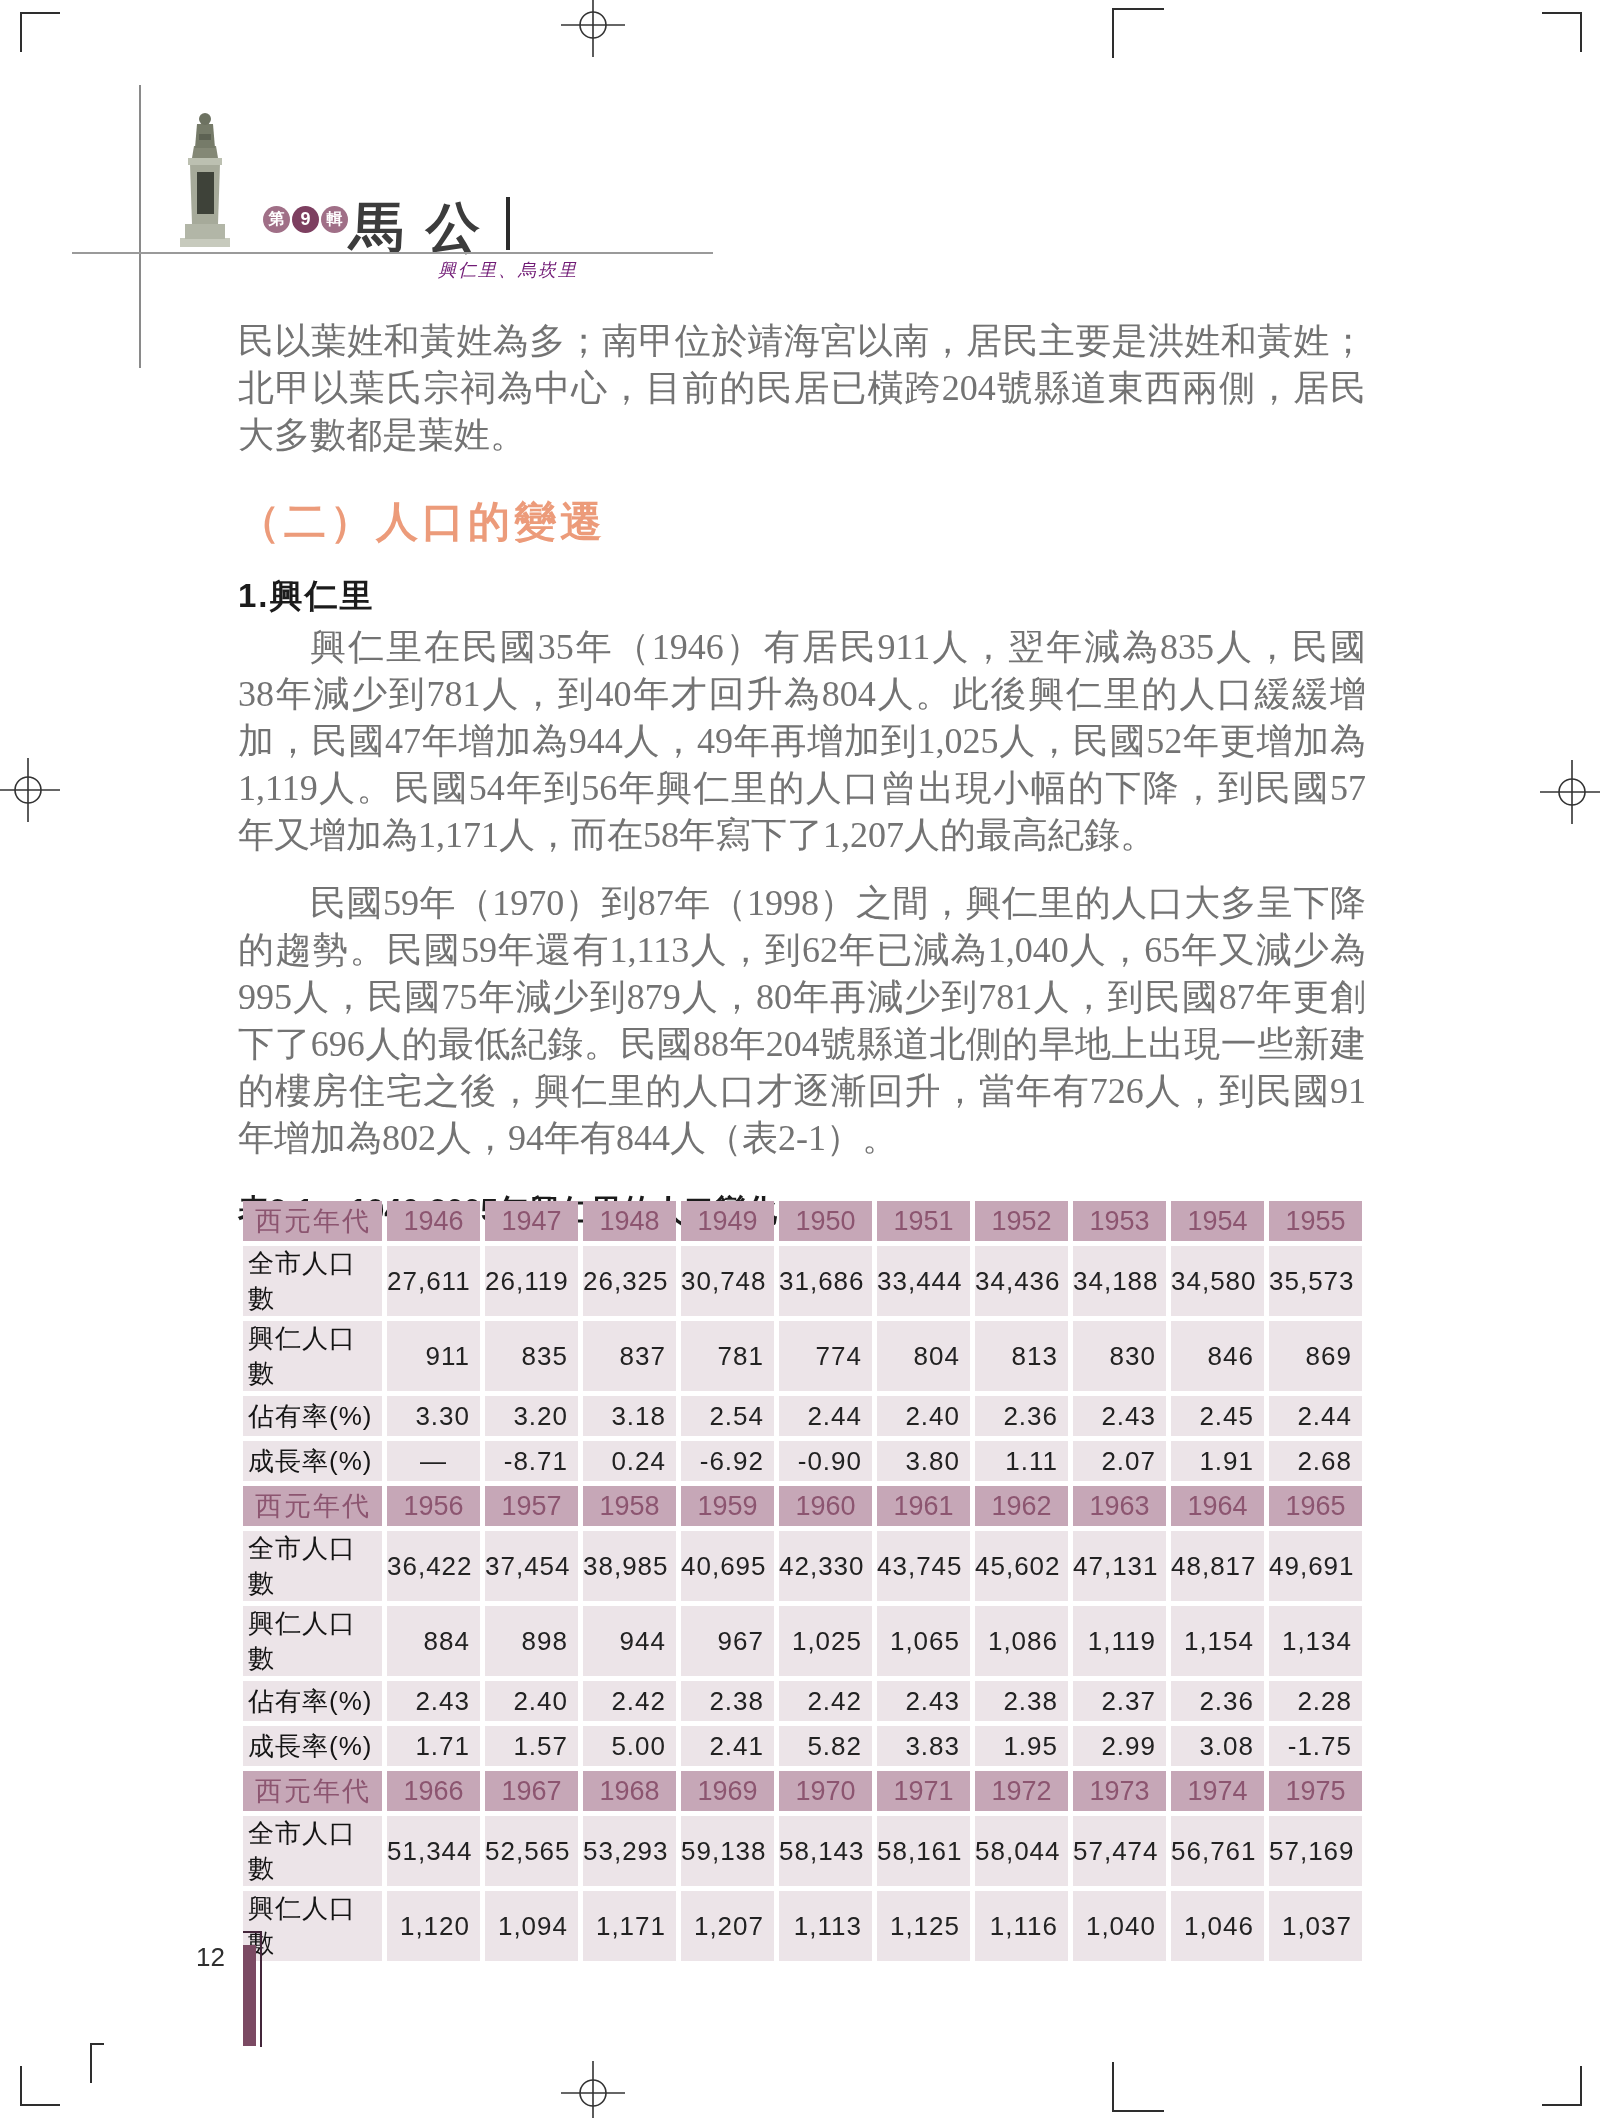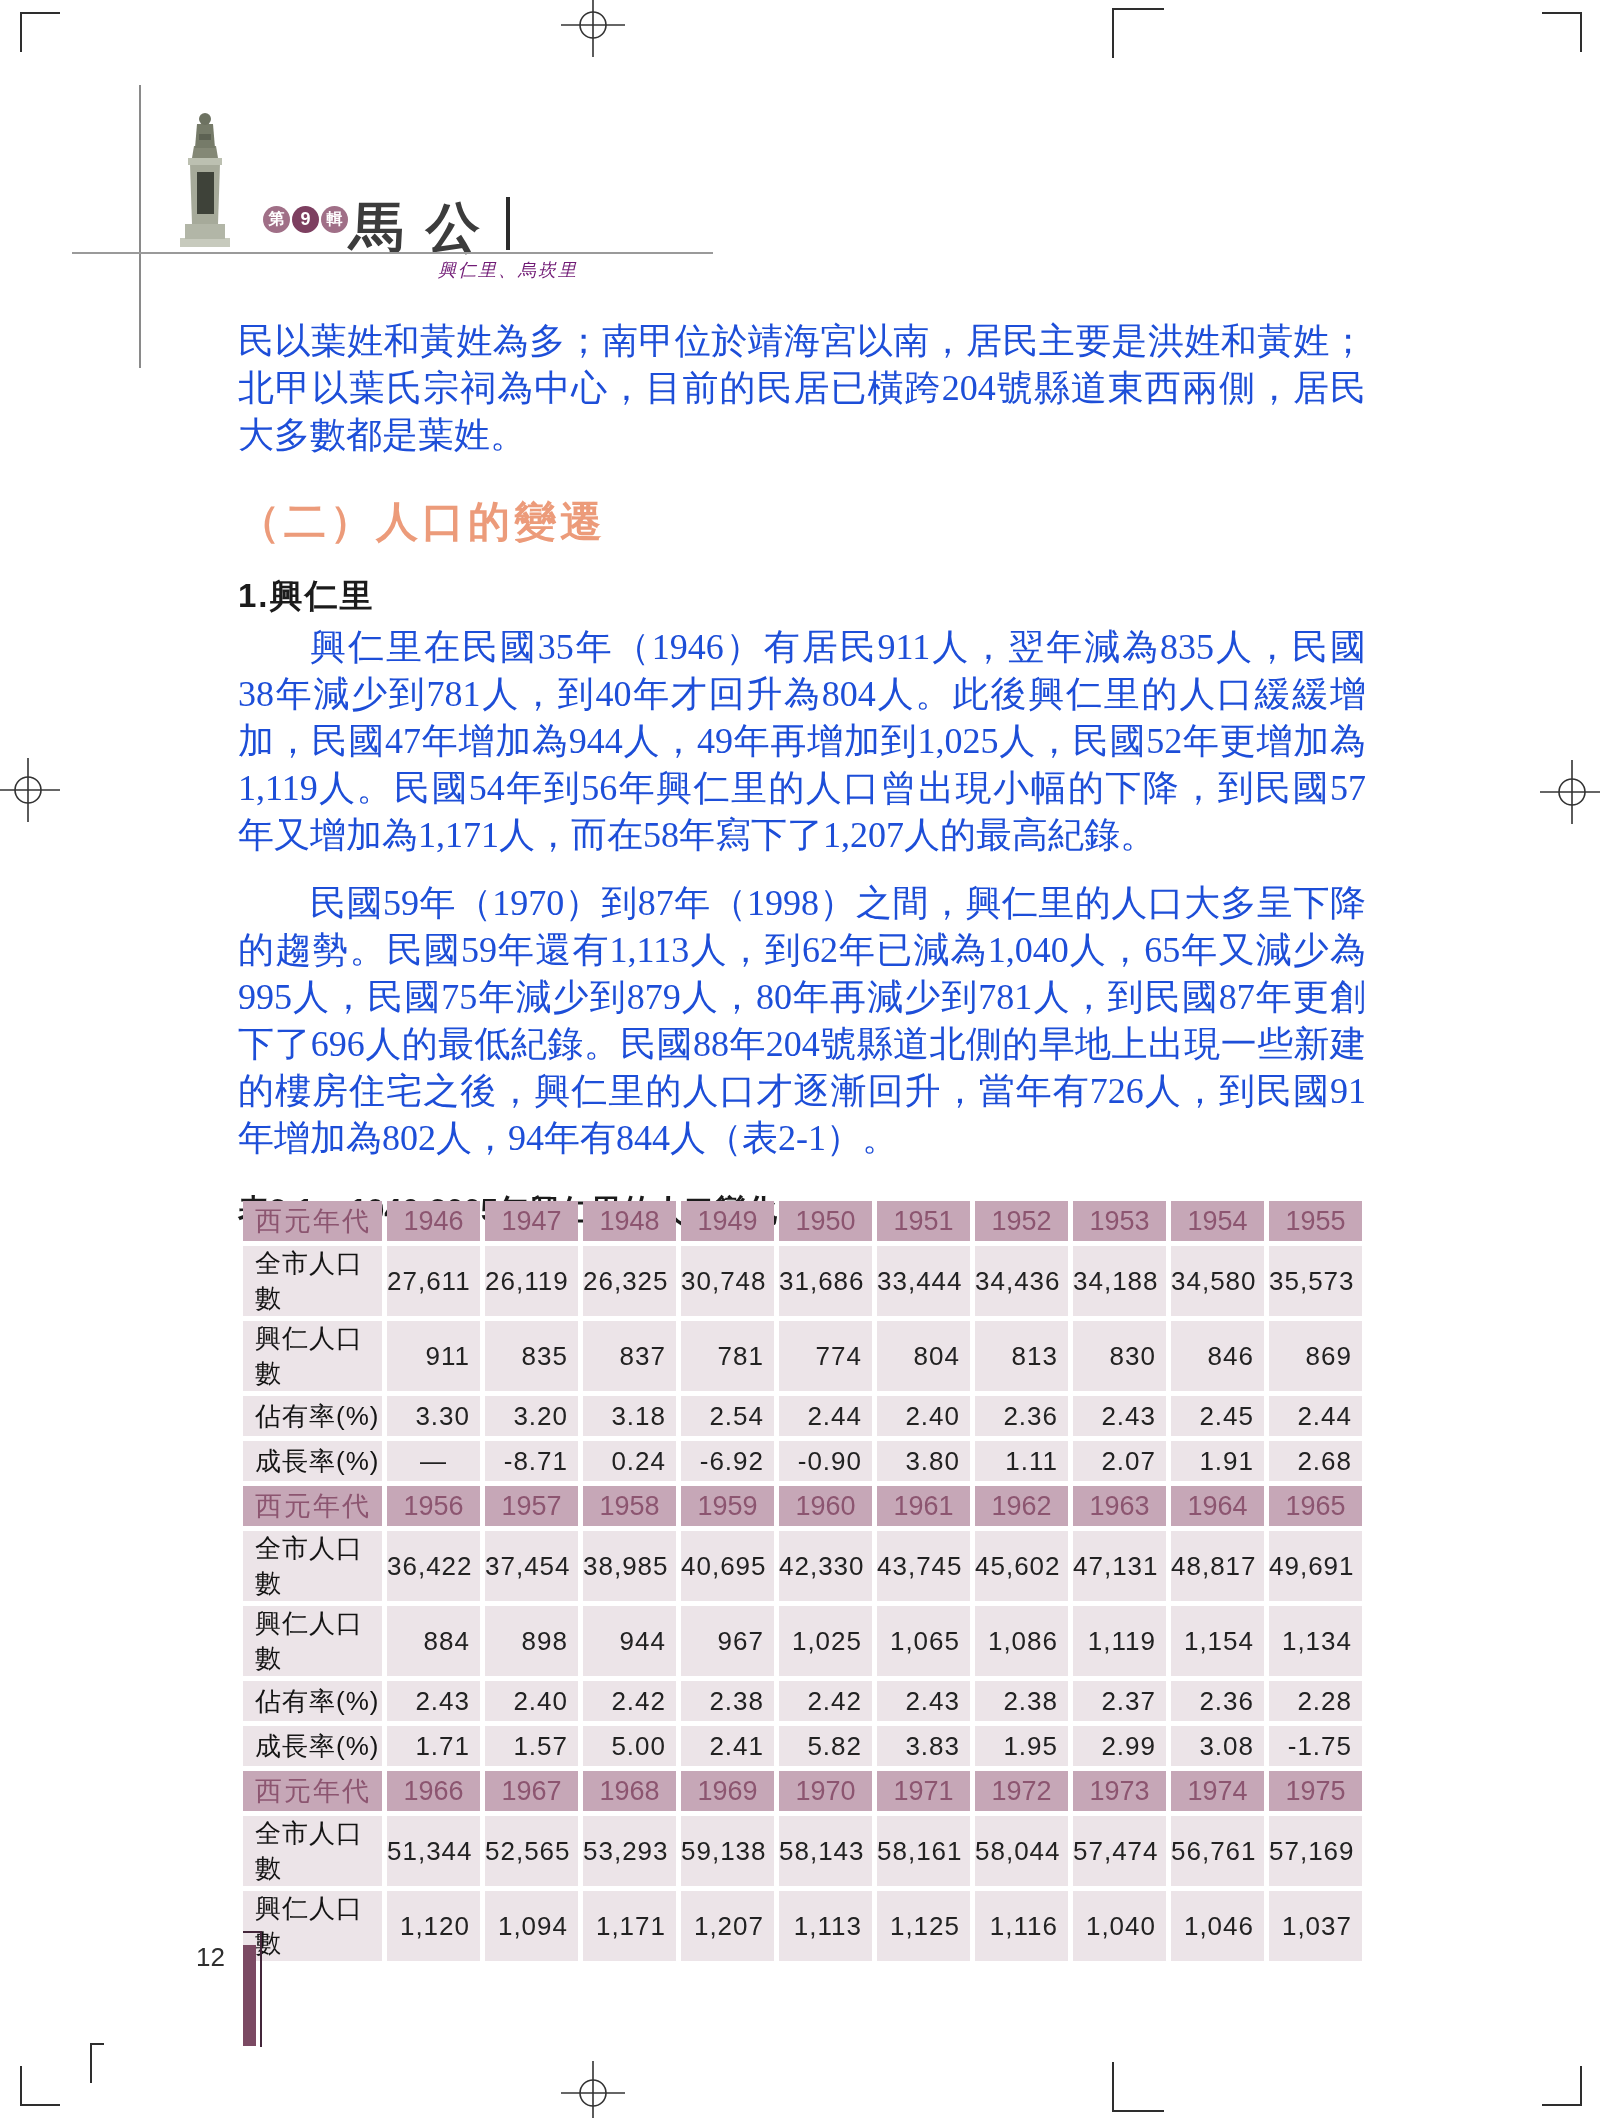--- a/index.html
+++ b/index.html
@@ -32,42 +32,42 @@
   .badge .bubble{width:27px;height:27px;border-radius:50%;background:#a06f87;color:#fff;
     font-family:"Liberation Sans",sans-serif;font-size:16px;font-weight:bold;
     display:flex;align-items:center;justify-content:center;}
   .badge .bubble.num{background:#7d3f60;font-size:18px;}
   .callig{position:absolute;left:350px;top:192px;font-size:54px;font-weight:bold;color:#3c3c3c;
     letter-spacing:22px;transform:skewX(-3deg);white-space:nowrap;}
   .callig-bar{position:absolute;left:506px;top:197px;width:4px;height:53px;background:#2b2b2b;}
   .subtitle{position:absolute;left:438px;top:258px;font-family:"Liberation Sans",sans-serif;
     font-size:18px;color:#701a75;letter-spacing:2px;white-space:nowrap;font-style:italic;}
   
-  .para{position:absolute;left:238px;width:1128px;font-size:36px;color:#1d4ed8;}
+  .para{position:absolute;left:238px;width:1128px;font-size:36px;color:#737373;}
   .para .line{height:47px;line-height:47px;text-align:justify;text-align-last:justify;
     text-justify:inter-character;white-space:nowrap;}
   .para .line.last{text-align-last:left;}
   .para .line.indent{text-indent:2em;}
   .sec-heading{position:absolute;left:238px;top:494px;font-family:Liberation Serif, serif;
     font-size:42px;font-weight:bold;color:var(--salmon,#ec9b7a);letter-spacing:4px;white-space:nowrap;}
   .sub-heading{position:absolute;left:238px;top:574px;font-family:"Liberation Sans",sans-serif;
     font-size:33px;font-weight:bold;color:#1b1b1b;letter-spacing:2px;white-space:nowrap;}
   .tbl-caption{position:absolute;left:238px;top:1190px;font-family:"Liberation Sans",sans-serif;
     font-size:31px;font-weight:bold;color:#1b1b1b;white-space:nowrap;}
   .tbl-caption .cap-title{margin-left:36px;}
   
   .pop-table{position:absolute;left:238px;top:1196px;width:1129px;
     border-collapse:separate;border-spacing:5px;table-layout:fixed;
     font-family:"Liberation Sans",sans-serif;}
   .pop-table td{height:40px;padding:0;overflow:hidden;}
   .pop-table tr.year-row td{background:var(--hdr-bg,#c6a7b7);color:var(--hdr-tx,#8c5570);
     font-size:27px;text-align:center;}
   .pop-table tr.year-row td.lbl{text-align:left;padding-left:12px;letter-spacing:2px;}
   .pop-table tr.data-row td{background:var(--cell-bg,#ece4e8);color:#222;font-size:26px;}
-  .pop-table tr.data-row td.lbl{color:#141414;text-align:left;padding-left:12px;letter-spacing:1px;}
+  .pop-table tr.data-row td.lbl{color:#141414;text-align:left;padding-left:5px;letter-spacing:1px;}
   .pop-table td.num{text-align:right;padding-right:10px;letter-spacing:1px;}
   .pop-table td.num.center{text-align:center;padding-right:0;}
   
   .page-number{position:absolute;left:196px;top:1942px;font-family:"Liberation Sans",sans-serif;
     font-size:26px;color:#2f2f2f;}
   .footer-bar{position:absolute;left:243px;top:1945px;width:13px;height:101px;
     background:var(--bar,#7b4a63);}
   .footer-bracket{position:absolute;left:243px;top:1931px;width:17px;height:114px;
     border-top:2px solid #43263a;border-right:2px solid #43263a;}
 </style>

